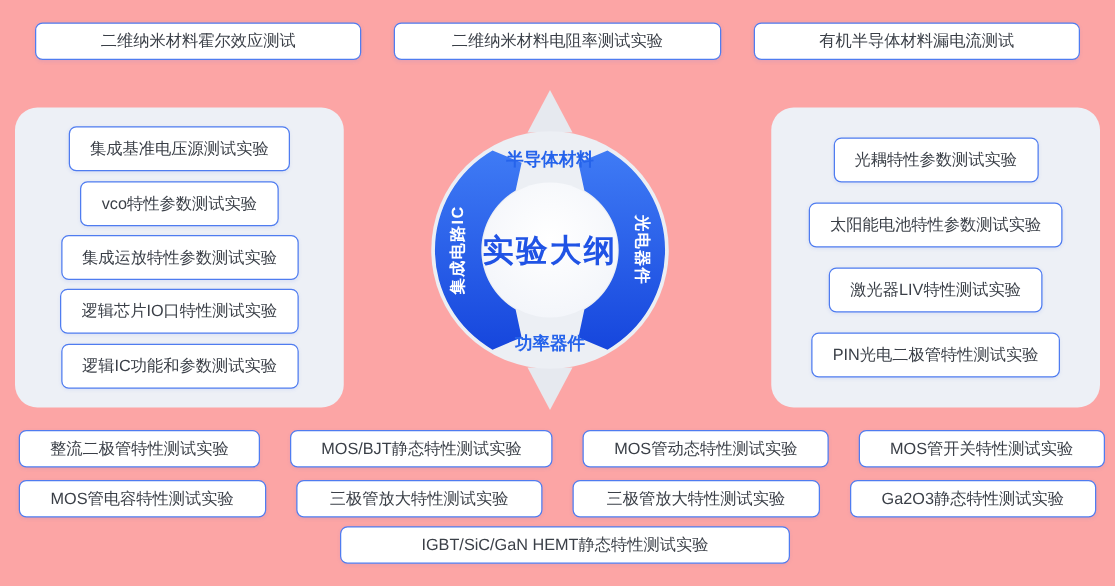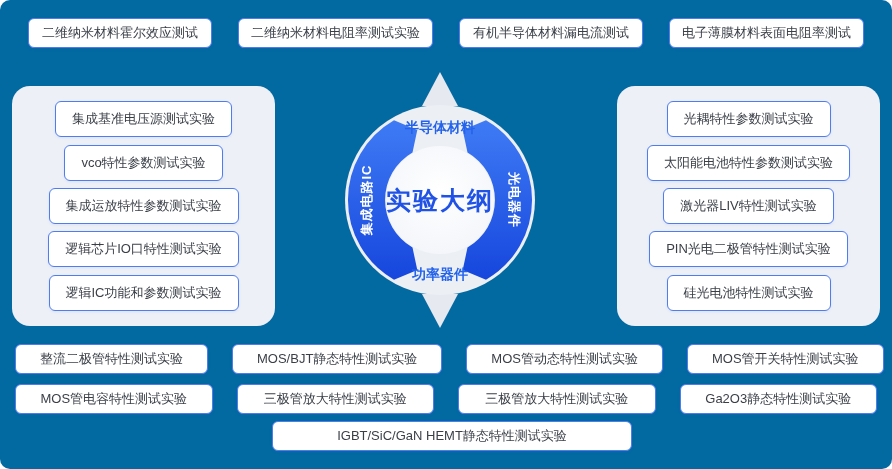--- a/index.html
+++ b/index.html
@@ -1,18 +1,18 @@
 <!DOCTYPE html>
 <html><head>
 <meta charset="utf-8">
 <style>
   html,body { margin:0; padding:0; background:#ffffff; }
   .canvas {
-    position:relative; width:892px; height:469px; background:#0369a1;
-    font-family:"Liberation Sans","DejaVu Sans",sans-serif; overflow:hidden;border-radius:10px;
+    position:relative; width:892px; height:469px; background:#fca5a5;
+    font-family:"Liberation Sans","DejaVu Sans",sans-serif; overflow:hidden;
   }
   .node {
     background:#ffffff;
     border:1px solid #4f7cf0;
     border-radius:6px;
     color:#3a3f47;
     font-size:13px;
     display:flex; align-items:center; justify-content:center;
     padding:0 12px; height:30px; box-sizing:border-box;
     white-space:nowrap;
@@ -49,37 +49,35 @@
 </style>
 </head>
 <body>
 
 <div class="canvas">
 
   <div class="top-row">
     <div class="node">二维纳米材料霍尔效应测试</div>
     <div class="node">二维纳米材料电阻率测试实验</div>
     <div class="node">有机半导体材料漏电流测试</div>
-    <div class="node">电子薄膜材料表面电阻率测试</div>
   </div>
 
   <div class="side-panel left">
     <div class="node">集成基准电压源测试实验</div>
     <div class="node">vco特性参数测试实验</div>
     <div class="node">集成运放特性参数测试实验</div>
     <div class="node">逻辑芯片IO口特性测试实验</div>
     <div class="node">逻辑IC功能和参数测试实验</div>
   </div>
 
   <div class="side-panel right">
     <div class="node">光耦特性参数测试实验</div>
     <div class="node">太阳能电池特性参数测试实验</div>
     <div class="node">激光器LIV特性测试实验</div>
     <div class="node">PIN光电二极管特性测试实验</div>
-    <div class="node">硅光电池特性测试实验</div>
   </div>
 
   <div class="center-figure">
     <svg width="244" height="268" viewBox="0 0 244 268">
       <defs>
         <linearGradient id="arcGrad" x1="0" y1="0" x2="0" y2="1">
           <stop offset="0" stop-color="#3f7bf5"></stop>
           <stop offset="1" stop-color="#1646dd"></stop>
         </linearGradient>
         <radialGradient id="innerGrad" cx="0.5" cy="0.42" r="0.75">

